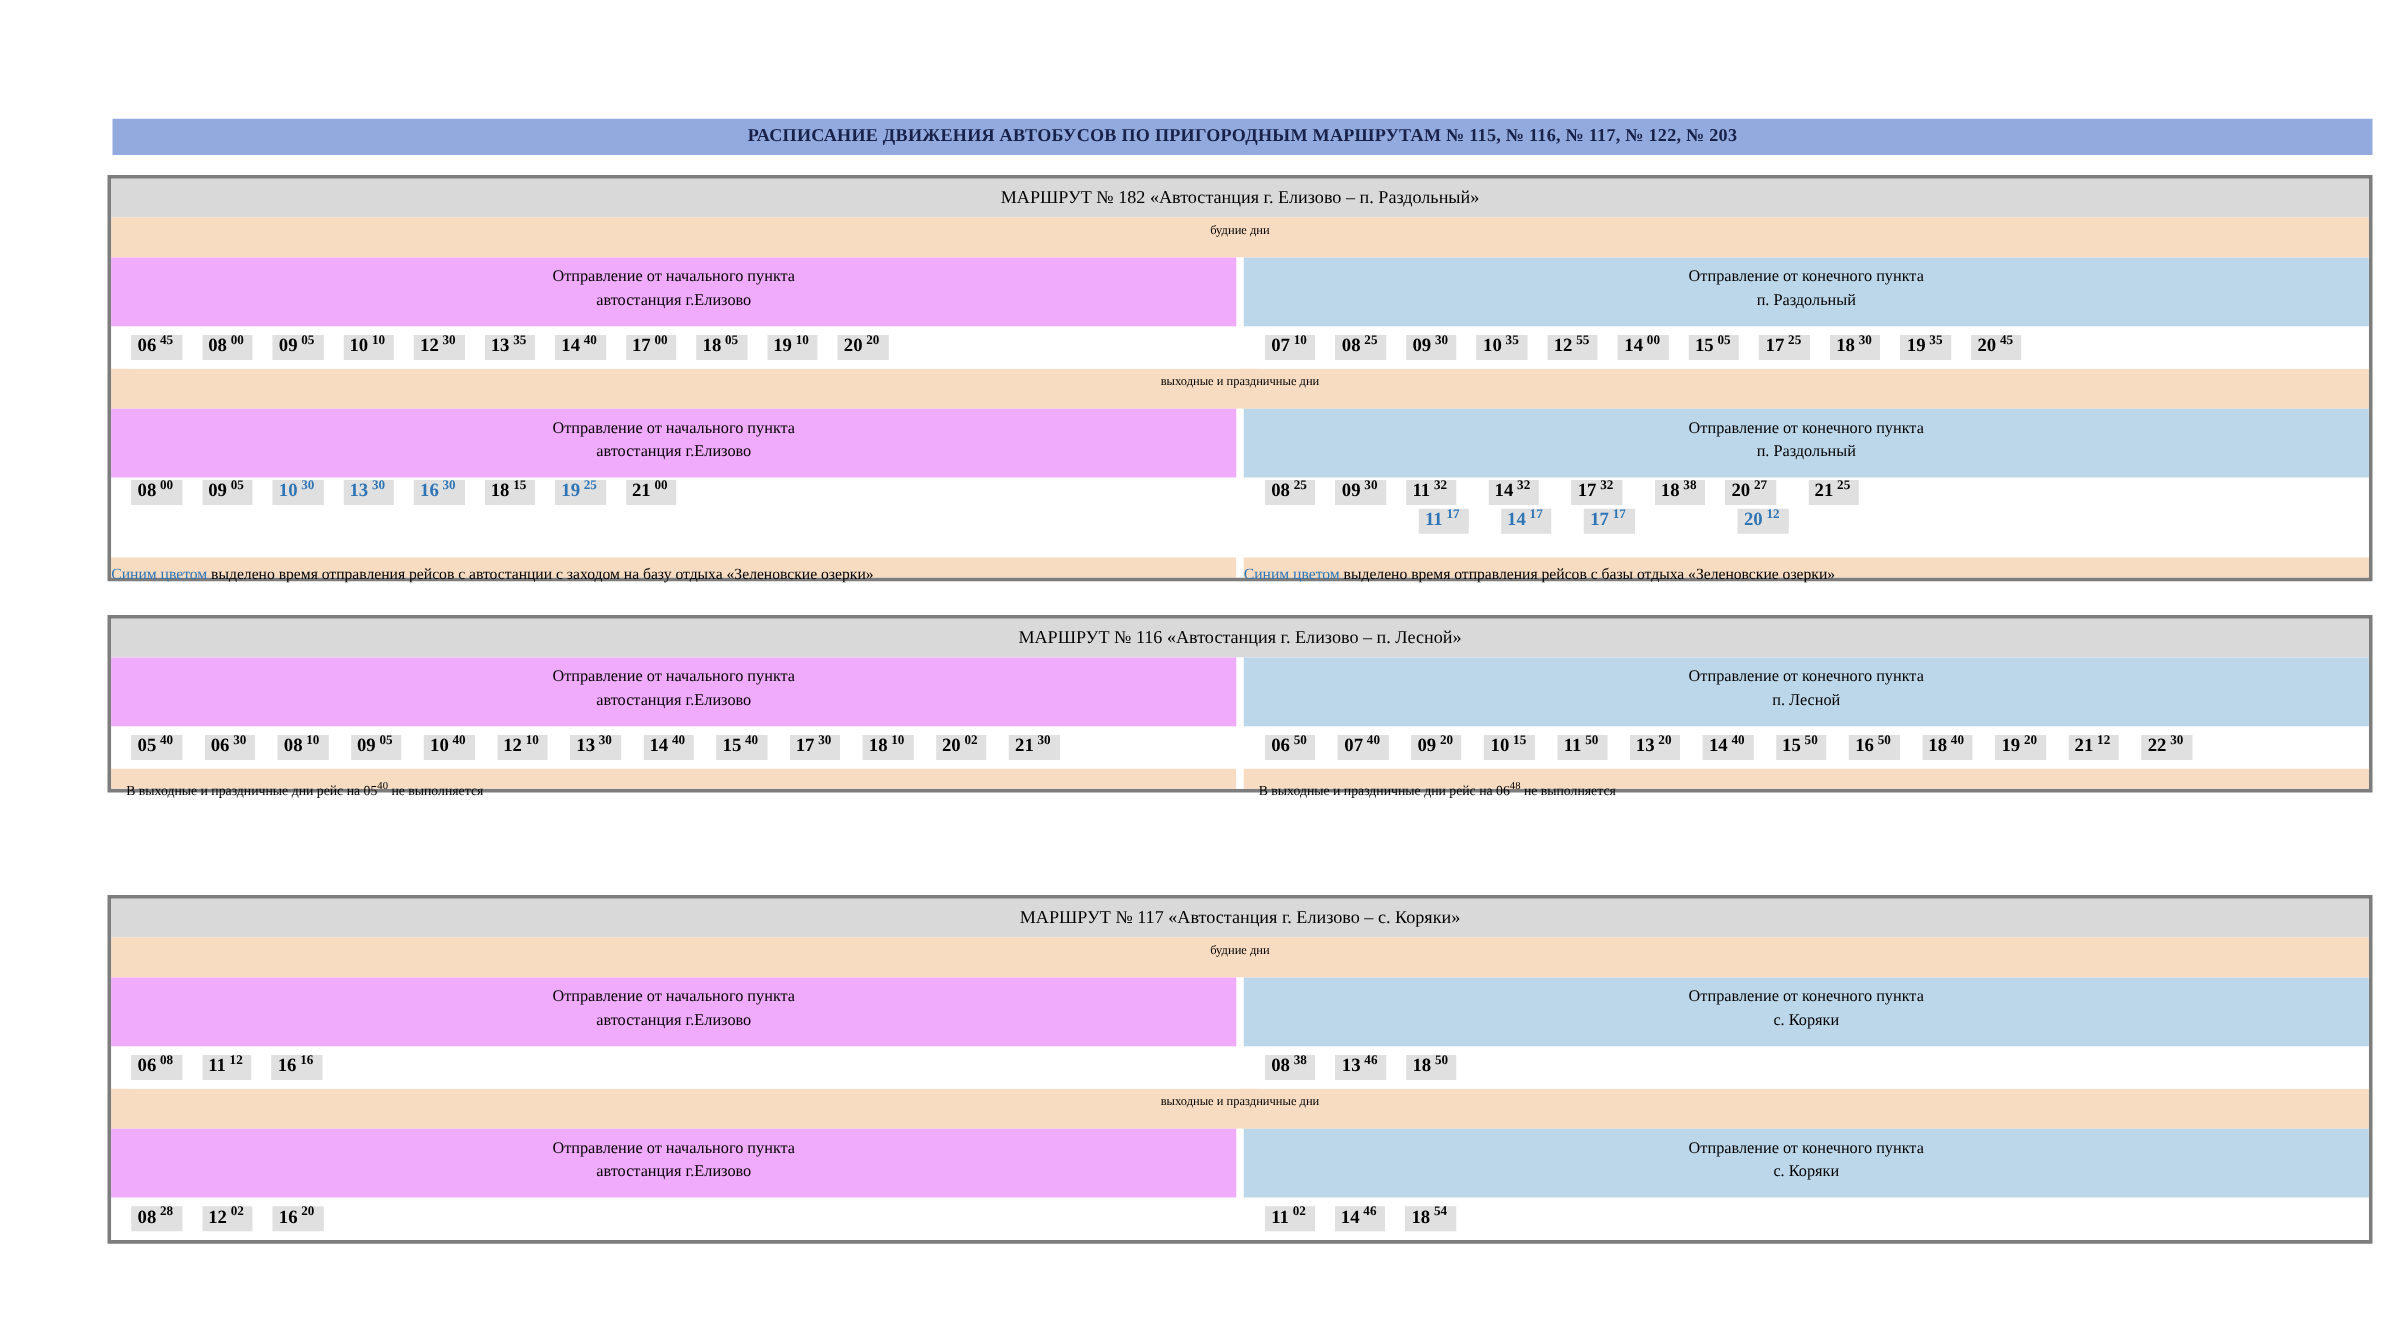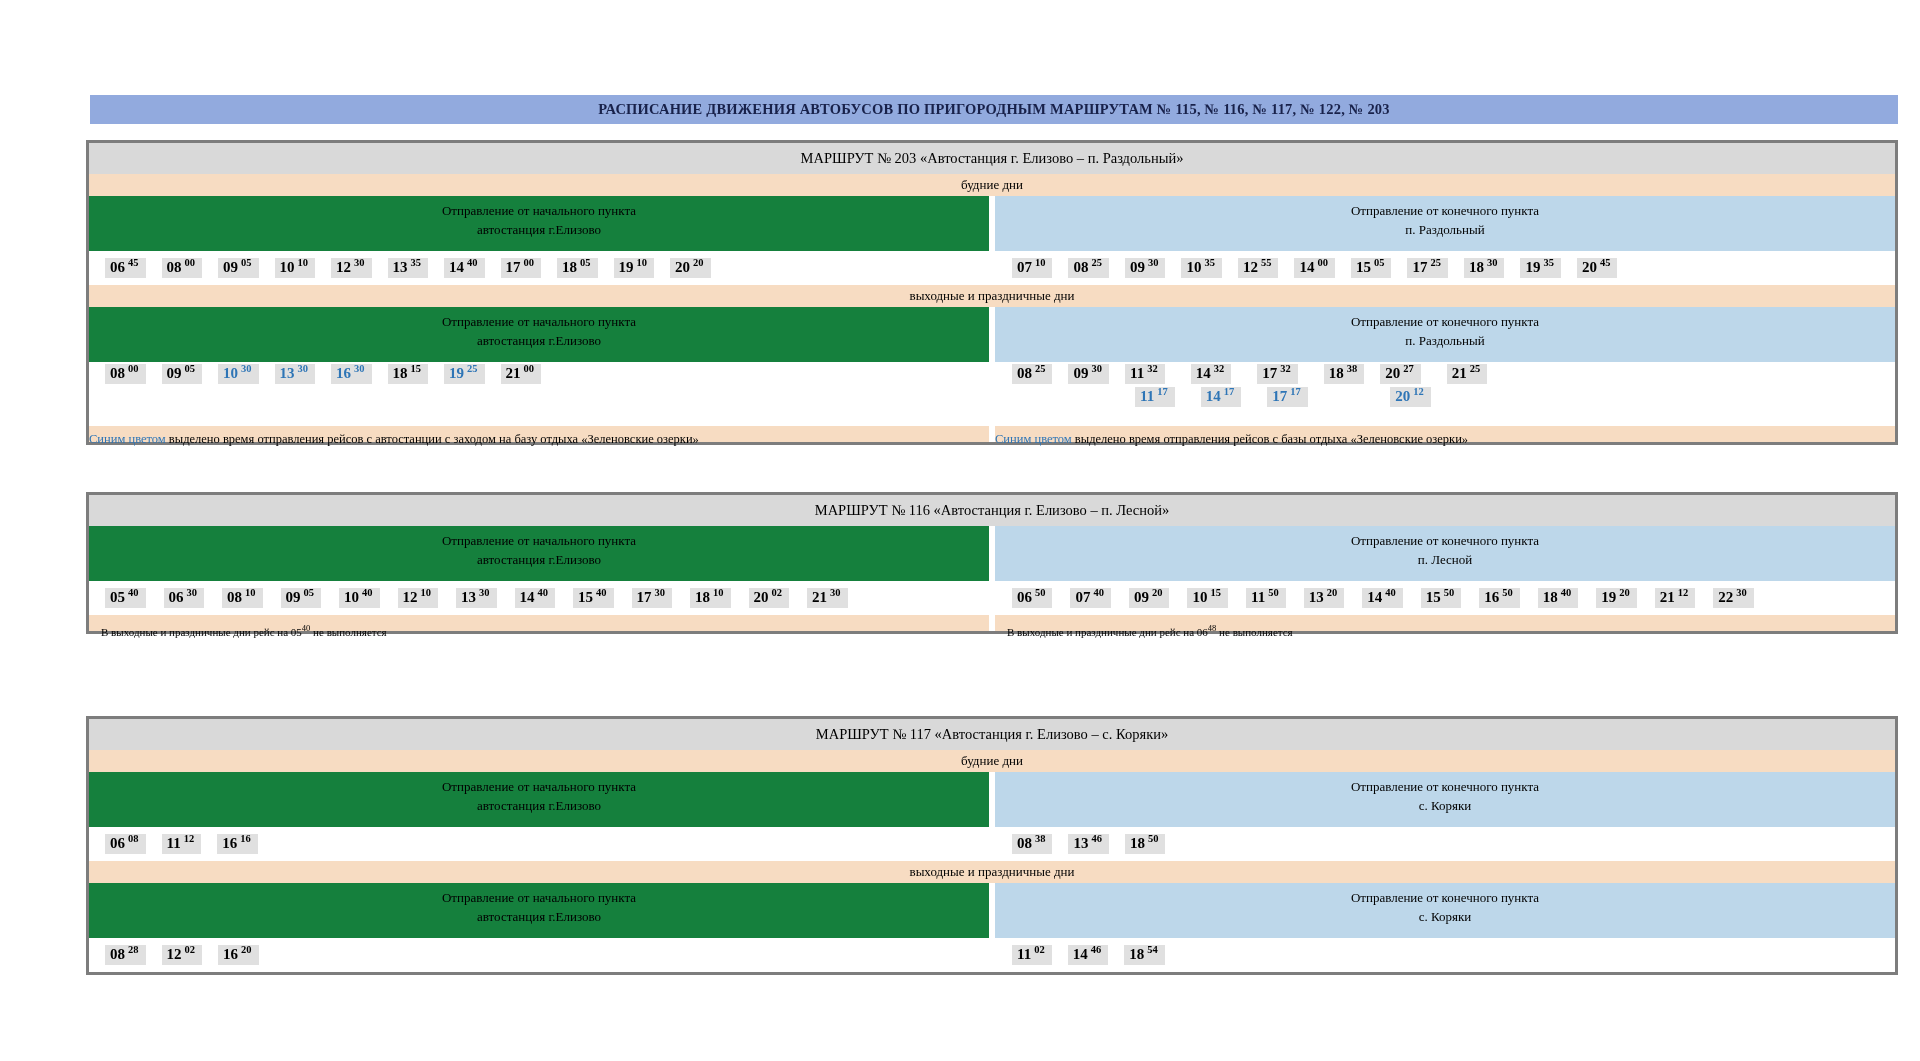--- a/index.html
+++ b/index.html
@@ -53,37 +53,37 @@
     text-align: center;
     font-size: 14.5px;
     height: 31px;
     line-height: 31px;
     box-sizing: border-box;
   }
 
   .daytype-bar {
     background: #f7dcc2;
     text-align: center;
-    font-size: 13px;
-    height: 22px;
+    font-size: 10px;
+    height: 32px;
     line-height: 22px;
     box-sizing: border-box;
   }
 
   
   .dir-row {
     display: flex;
     width: 100%;
   }
   .dir-col {
     width: 50%;
     box-sizing: border-box;
     position: relative;
   }
-  .dir-col.left  { background: #15803d; font-family: Liberation Serif, serif; }
+  .dir-col.left  { background: #f0abfc; font-family: Liberation Serif, serif; }
   .dir-col.right { background: #bdd7ea; }
   .dir-gap { width: 6px; background: #ffffff; flex: 0 0 6px; }
 
   .dir-head {
     text-align: center;
     font-size: 13px;
     line-height: 1.45;
     padding: 6px 0 7px 0;
     box-sizing: border-box;
     height: 55px;
@@ -174,21 +174,21 @@
 </style>
 </head>
 <body>
 
 <div id="page">
 
   <div class="banner">РАСПИСАНИЕ ДВИЖЕНИЯ АВТОБУСОВ ПО ПРИГОРОДНЫМ МАРШРУТАМ № 115, № 116, № 117, № 122, № 203</div>
 
   <div class="route-block" style="top:140px;">
 
-    <div class="route-title">МАРШРУТ № 203 «Автостанция г. Елизово – п. Раздольный»</div>
+    <div class="route-title">МАРШРУТ № 182 «Автостанция г. Елизово – п. Раздольный»</div>
 
     <div class="daytype-bar">будние дни</div>
 
     <div class="dir-row">
       <div class="dir-col left">
         <div class="dir-head">
           <div>Отправление от начального пункта</div>
           <div>автостанция г.Елизово</div>
         </div>
       </div>

